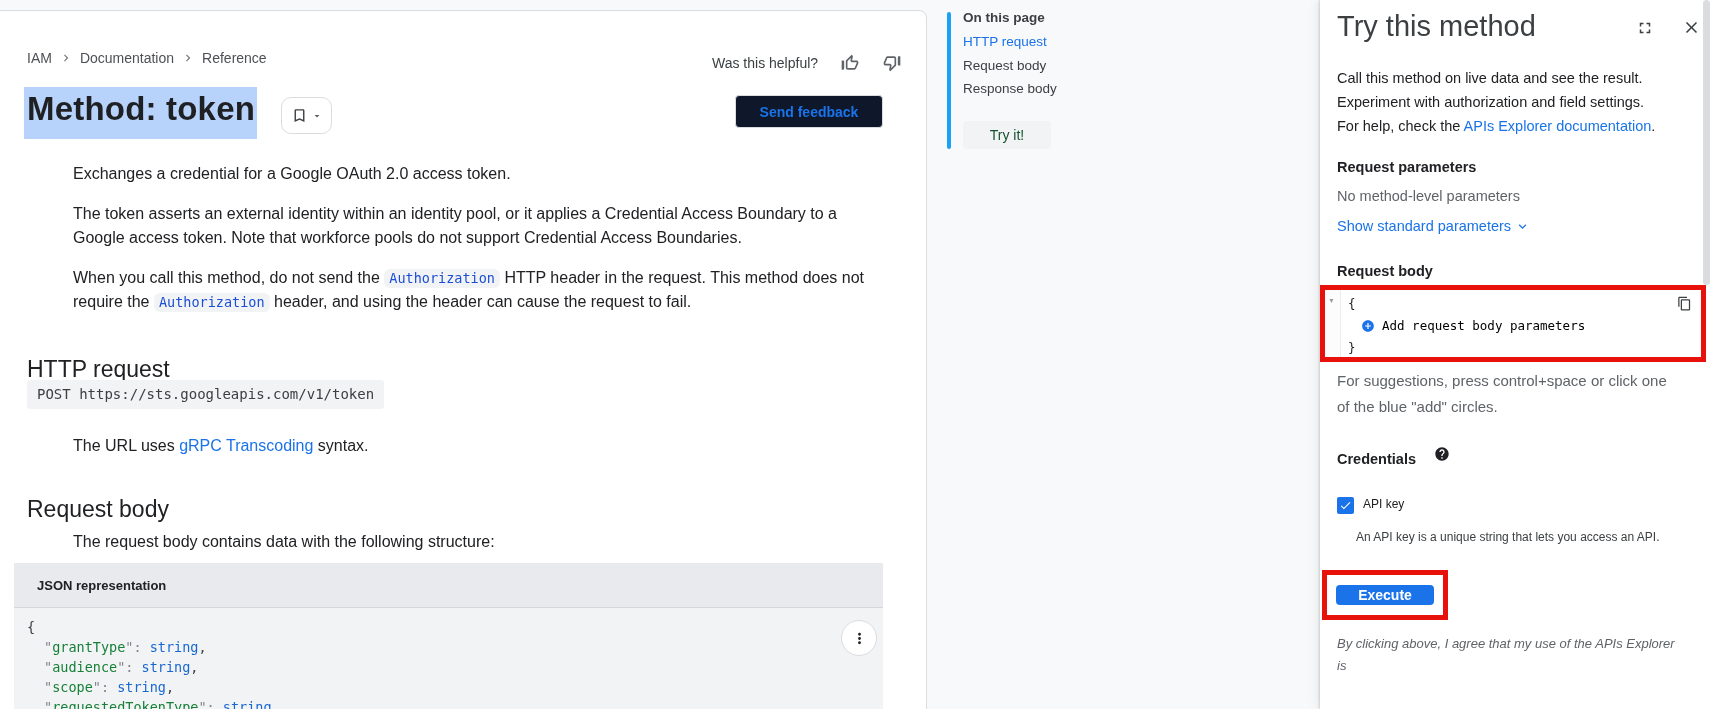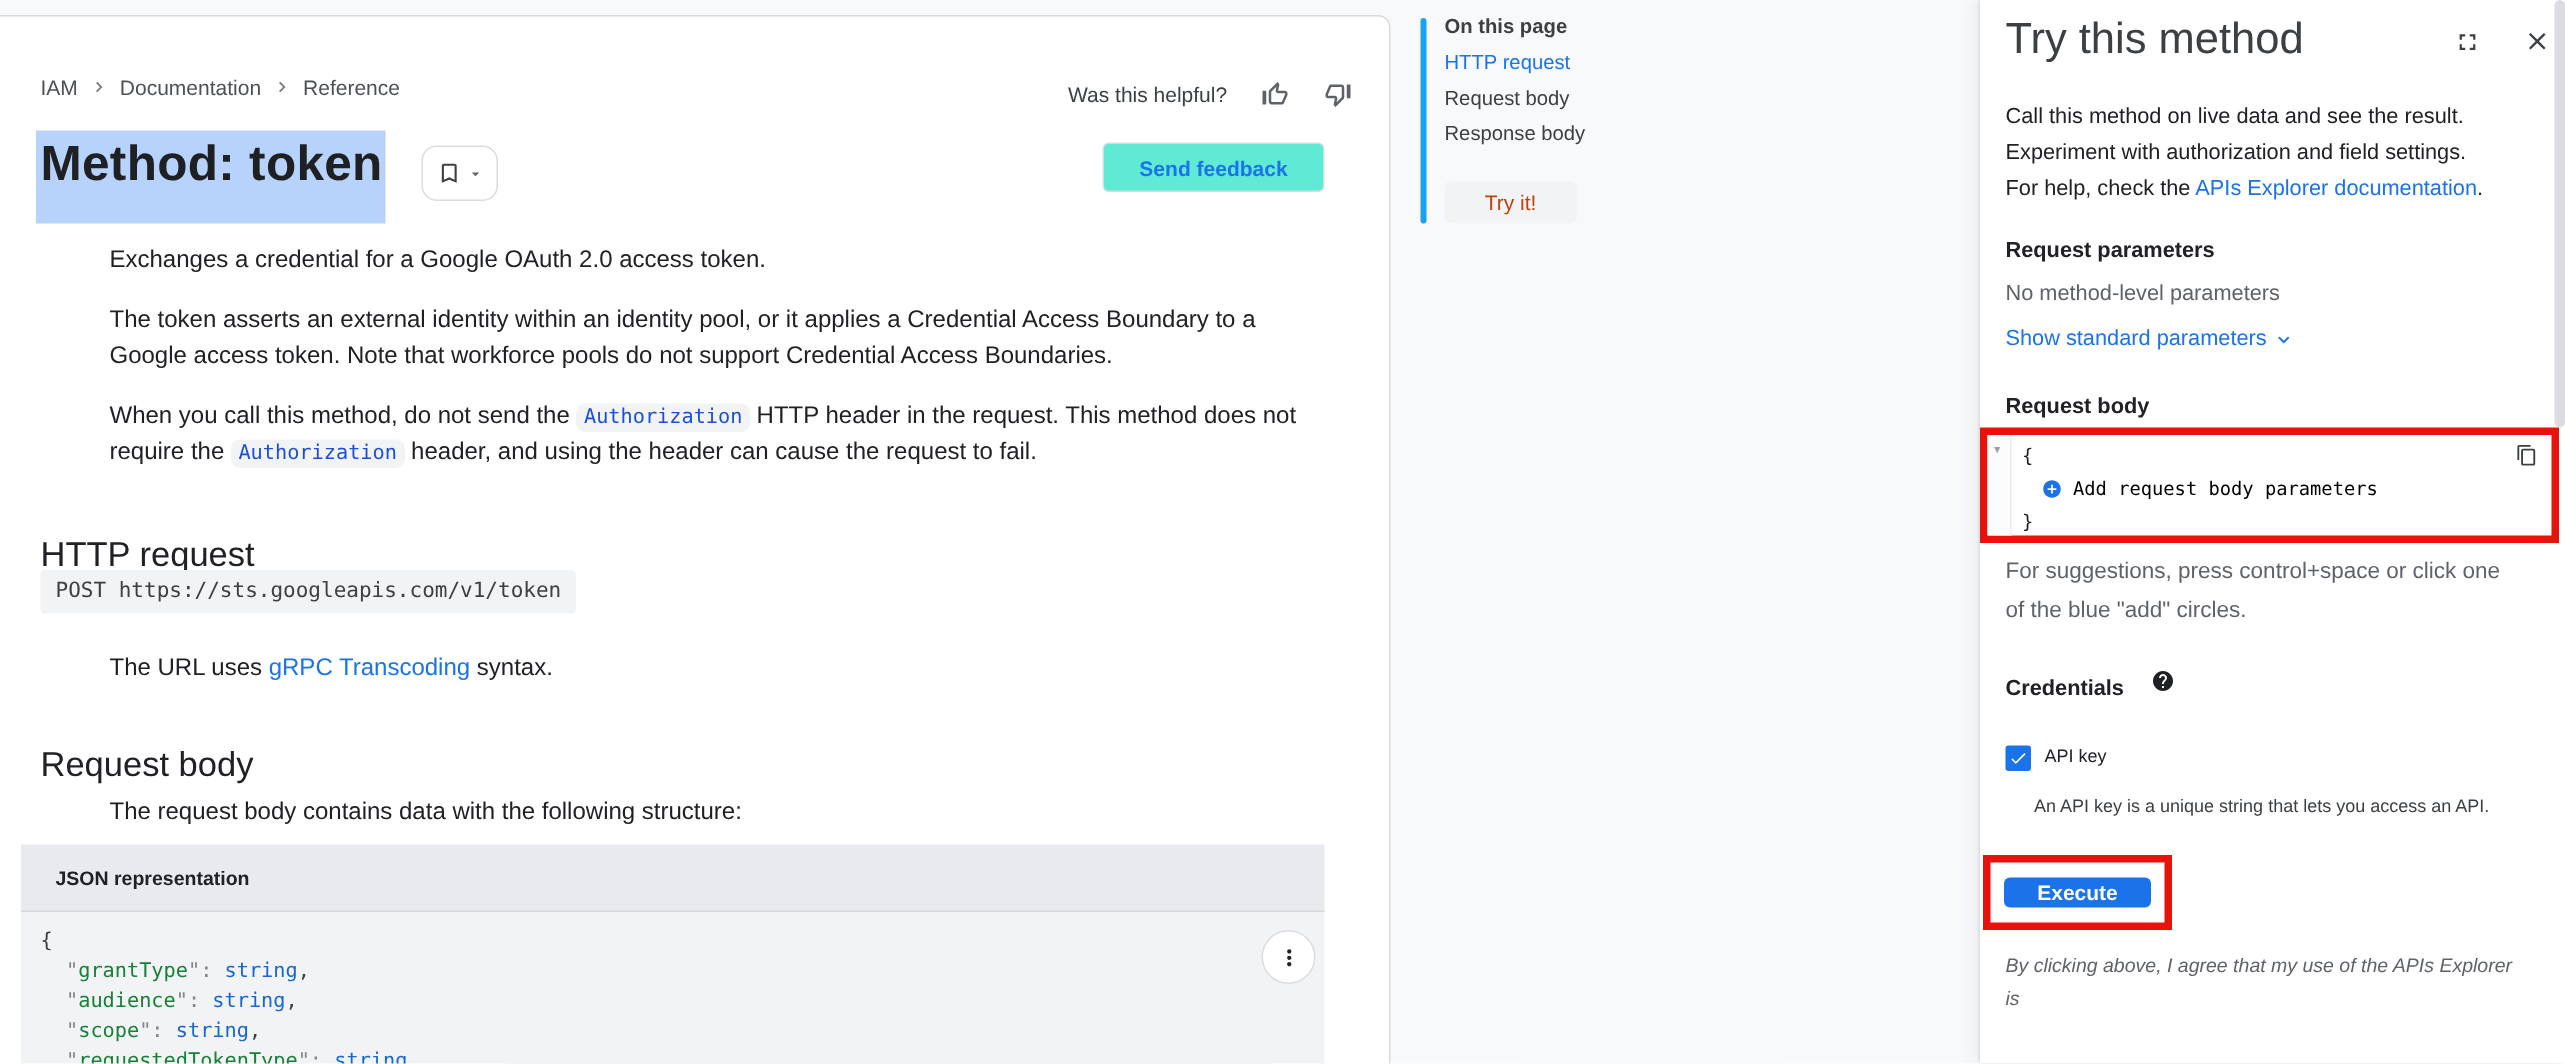--- a/index.html
+++ b/index.html
@@ -18,24 +18,24 @@
     border:1px solid #dadce0;border-radius:8px;}
 
   .breadcrumb{left:27px;top:50px;display:flex;align-items:center;font-size:14px;color:#4d5156;}
   .breadcrumb .crumb{cursor:pointer;}
   .breadcrumb .sep{margin:0 7px;display:flex;}
 
   .helpful{left:712px;top:53px;display:flex;align-items:center;font-size:14px;color:#3c4043;}
   .thumb-btn{margin-left:22px;cursor:pointer;color:#5f6368;}
 
   .feedback-btn{left:735px;top:95px;width:148px;height:33px;border:1px solid #dadce0;border-radius:4px;
-    background:#5eead4;color:#1a73e8;font-size:14px;font-weight:bold;display:flex;align-items:center;justify-content:center;cursor:pointer;}
+    background:#0f172a;color:#1a73e8;font-size:14px;font-weight:bold;display:flex;align-items:center;justify-content:center;cursor:pointer;}
 
   .title-wrap{left:24px;top:90px;}
-  .page-title{display:inline;background:#b7d3fb;padding:3px 2px 22px 3px;
+  .page-title{display:inline;background:#b7d3fb;padding:3px 2px 12px 3px;
     font-size:33px;font-weight:600;letter-spacing:.2px;color:#1f2023;}
   .bookmark-btn{left:281px;top:97px;width:49px;height:35px;border:1px solid #dadce0;border-radius:10px;
     background:#fff;display:flex;align-items:center;justify-content:center;gap:3px;cursor:pointer;color:#3c4043;}
 
   .para{left:25px;font-size:16px;line-height:24px;color:#202124;width:812px;margin-left:48px;}
   .chip{font-family:"DejaVu Sans Mono",monospace;font-size:13.5px;background:#f1f3f4;color:#1d4ed8;
     padding:1px 5px 2px;border-radius:6px;}
   .h2{left:27px;font-size:23px;font-weight:400;color:#202124;}
 
   .post-chip{left:27px;top:380px;font-family:"DejaVu Sans Mono",monospace;font-size:14px;color:#3c4043;
@@ -56,21 +56,21 @@
   .jcomma::after{content:',';color:#3c4043;}
   .dots-btn{left:841px;top:620px;width:34px;height:34px;border-radius:50%;background:#fff;border:1px solid #dadce0;
     display:flex;align-items:center;justify-content:center;cursor:pointer;color:#202124;}
 
   
   .toc-bar{left:947px;top:12px;width:4px;height:137px;background:#17a2f3;border-radius:2px;}
   .toc-title{left:963px;top:10px;font-size:13.5px;font-weight:bold;color:#3c4043;}
   .toc-item{left:963px;font-size:13.5px;color:#3c4043;cursor:pointer;}
   .toc-item.active{color:#1a73e8;}
   .tryit-btn{left:963px;top:121px;width:88px;height:28px;background:#f1f3f4;border-radius:4px;border:none;
-    color:#c2410c;font-size:14px;display:flex;align-items:center;justify-content:center;cursor:pointer;}
+    color:#14532d;font-size:14px;display:flex;align-items:center;justify-content:center;cursor:pointer;}
 
   
   .panel{left:1320px;top:0;width:390px;height:709px;background:#fff;
     box-shadow:-1px 0 2px rgba(0,0,0,.14), -4px 0 10px rgba(0,0,0,.06);}
   .panel-title{left:1337px;top:10px;font-size:29px;font-weight:400;color:#3c4043;}
   .icon-btn{cursor:pointer;color:#3c4043;background:none;border:none;padding:0;}
   .panel-intro{left:1337px;top:66px;font-size:14.5px;line-height:24px;color:#202124;width:335px;}
   .ph{left:1337px;font-size:14.5px;font-weight:bold;color:#202124;}
   .pgray{left:1337px;font-size:14.5px;color:#5f6368;}
   .plink{left:1337px;font-size:14.5px;color:#1a73e8;display:flex;align-items:center;gap:4px;cursor:pointer;}

